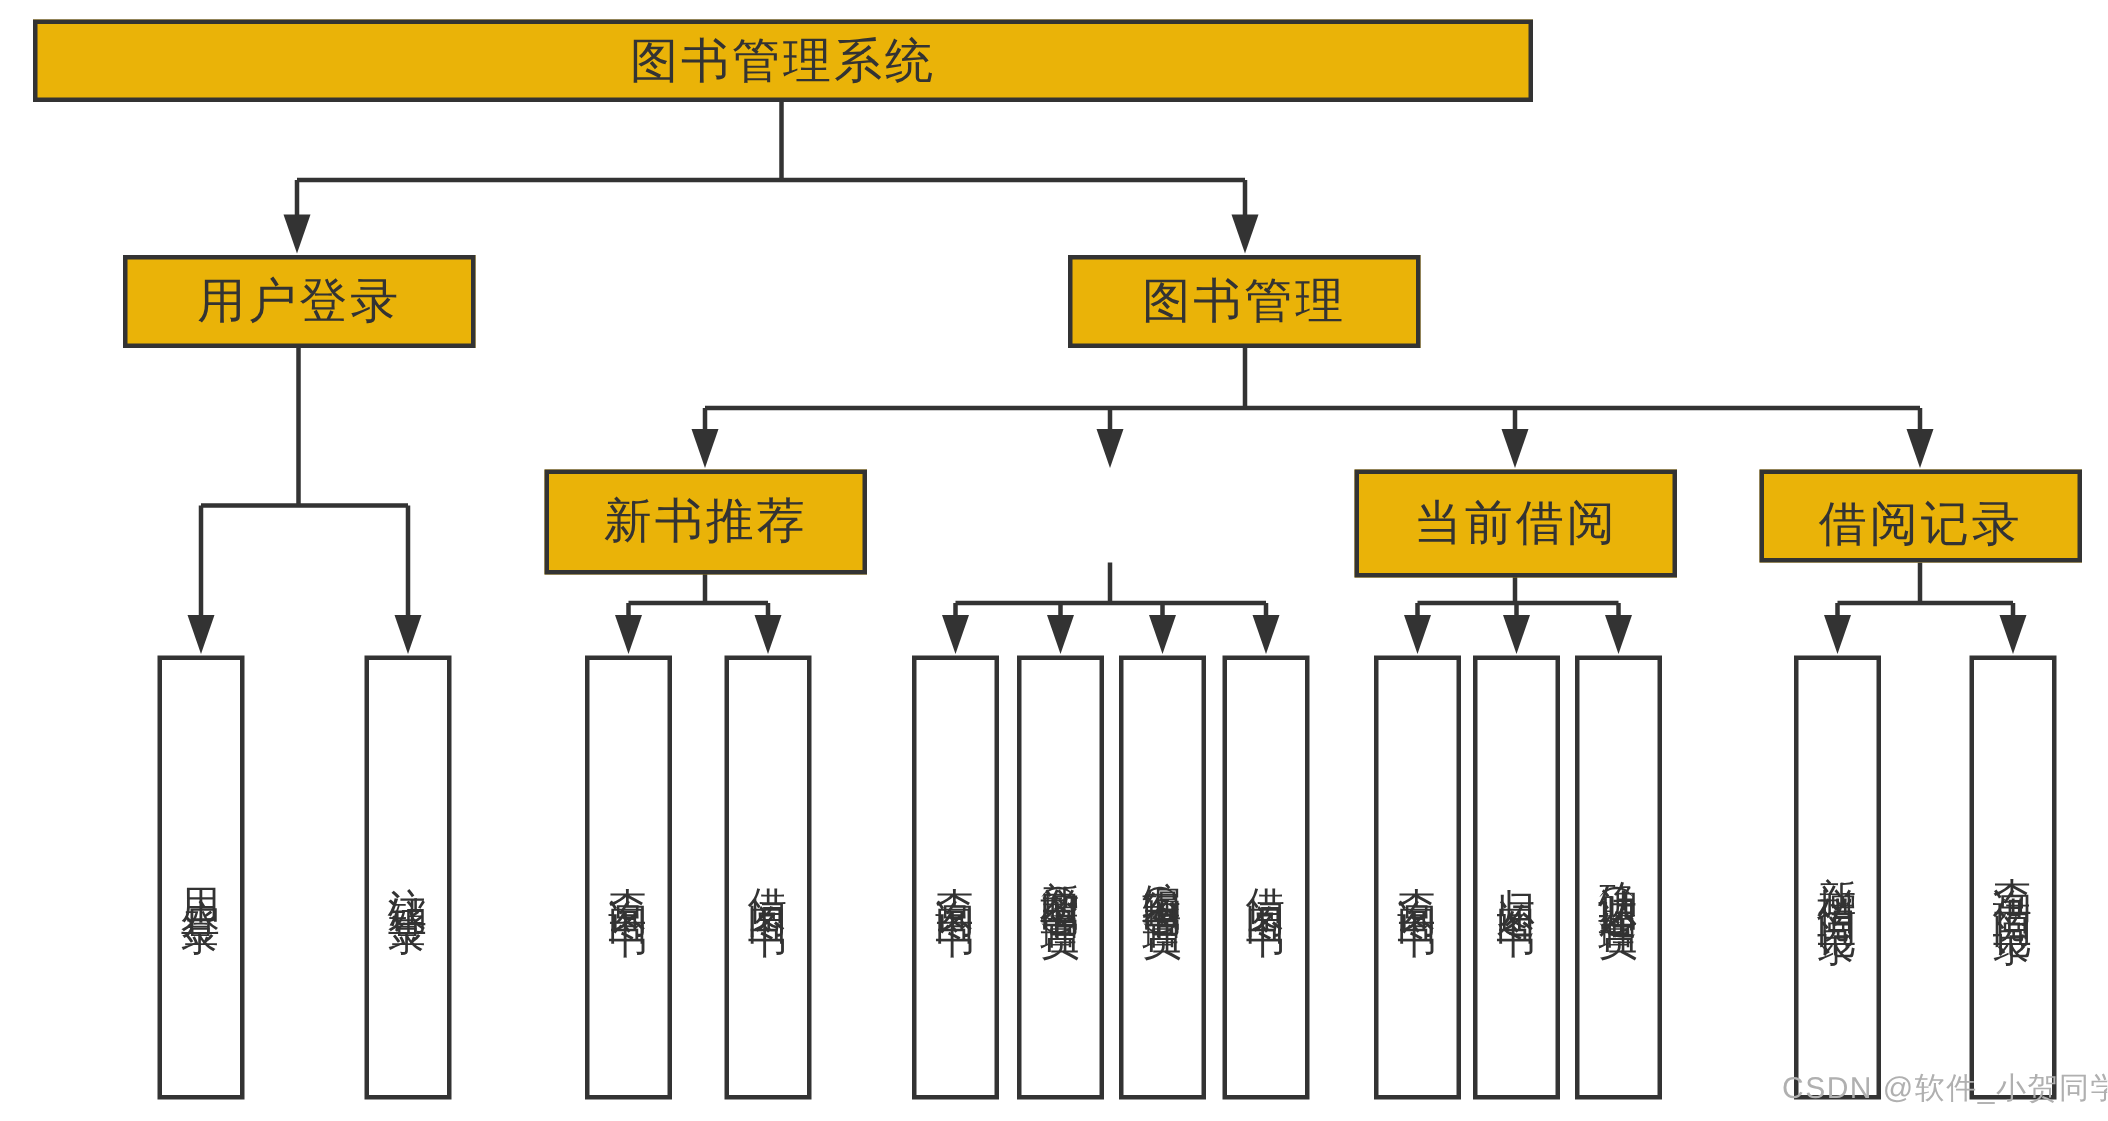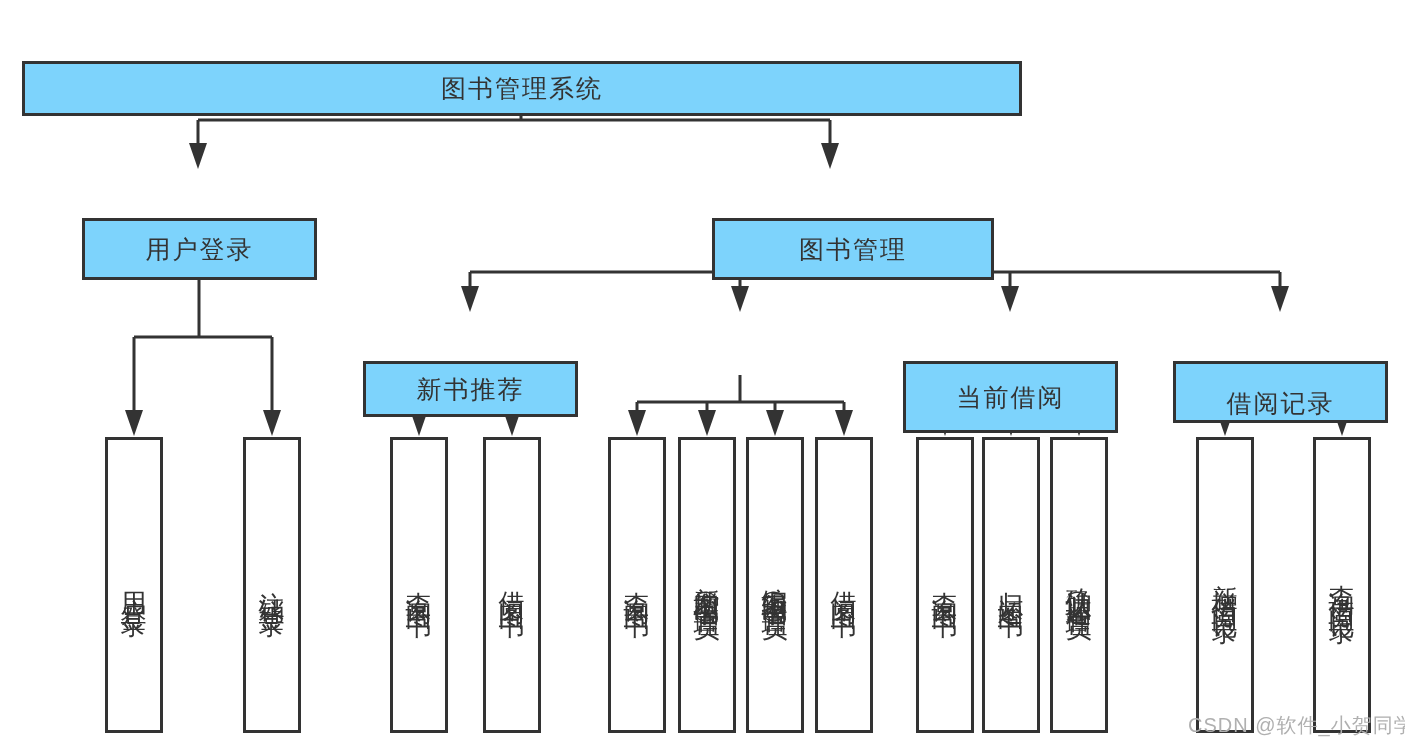--- a/index.html
+++ b/index.html
@@ -17,28 +17,27 @@
   .connectors {
     position: absolute;
     left: 0; top: 0;
     width: 1405px; height: 747px;
   }
 
   
   .hbox {
     position: absolute;
     border: 3px solid #333333;
-    background: #7dd3fc;
+    background: #eab308;
     display: flex;
     align-items: center;
     justify-content: center;
-    font-size: 25px;
+    font-size: 32px;
     letter-spacing: 2px;
     color: #333333;
-    margin-top: 48px;
   }
 
   
   .vbox {
     position: absolute;
     width: 58px;
     height: 296px;
     border: 3px solid #333333;
     background: #ffffff;
     display: flex;
@@ -117,25 +116,25 @@
     </g>
   </svg>
 
   <div class="hbox" style="left:22px; top:13px; width:1000px; height:55px;">
     <span>图书管理系统</span>
   </div>
 
   <div class="hbox" style="left:82px; top:170px; width:235px; height:62px;">
     <span>用户登录</span>
   </div>
-  <div class="hbox" style="left:712px; top:170px; width:282px; height:62px;">
+  <div class="hbox" style="left:712px; top:170px; width:235px; height:62px;">
     <span>图书管理</span>
   </div>
 
-  <div class="hbox" style="left:363px; top:313px; width:215px; height:56px;">
+  <div class="hbox" style="left:363px; top:313px; width:215px; height:70px;">
     <span>新书推荐</span>
   </div>
   <div class="hbox" style="left:903px; top:313px; width:215px; height:72px;">
     <span>当前借阅</span>
   </div>
   <div class="hbox" style="left:1173px; top:313px; width:215px; height:62px;align-items:flex-end;">
     <span>借阅记录</span>
   </div>
 
   <div class="vbox" style="left:105px; top:437px;">

